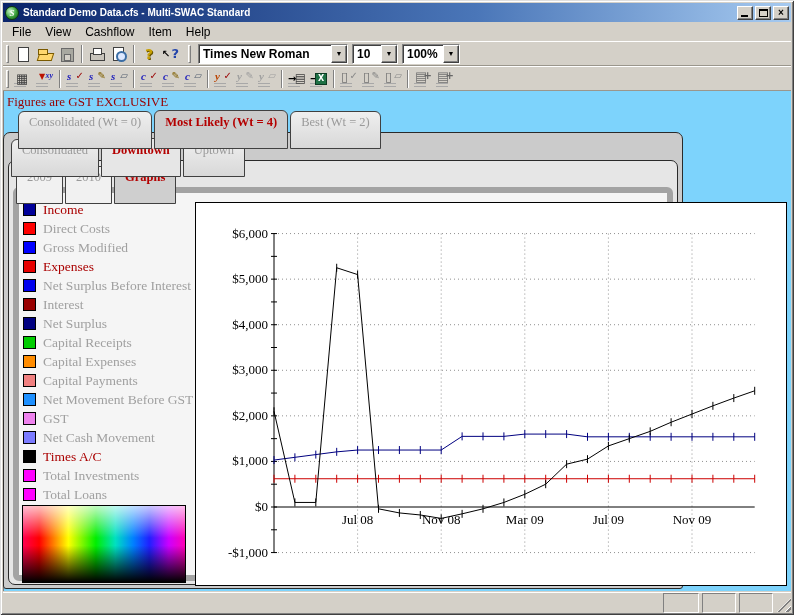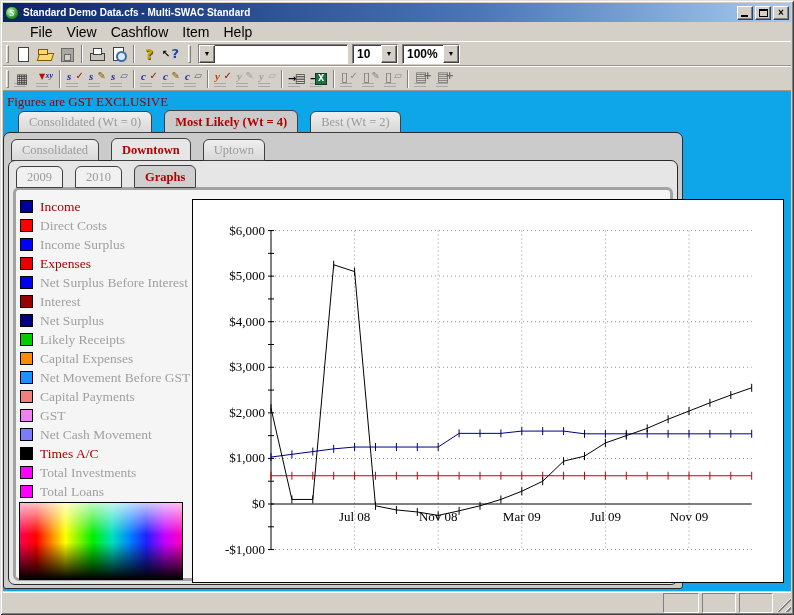--- a/index.html
+++ b/index.html
@@ -13,21 +13,21 @@
     background:radial-gradient(circle at 35% 35%,#c8f5c8,#3aa03a 55%,#145214);
     border:1px solid #0c3a0c;color:#fff;font:italic bold 9px/12px "Liberation Serif",serif;text-align:center}
   .title-text{color:#fff;font-weight:bold;font-size:10px;margin-left:4px;flex:1 1 auto;white-space:nowrap;overflow:hidden}
   .win-btns{display:flex;gap:2px;align-items:center}
   .wb{width:16px;height:14px;background:#d4d0c8;border:1px solid;border-color:#fff #404040 #404040 #fff;
     box-shadow:inset -1px -1px 0 #808080;position:relative;font:bold 10px/12px "Liberation Sans",sans-serif;padding:0;cursor:default}
   .g-min{position:absolute;left:3px;bottom:2px;width:7px;height:2px;background:#000}
   .g-max{position:absolute;left:3px;top:2px;width:9px;height:8px;border:1px solid #000;border-top-width:2px}
   .g-close{position:absolute;left:0;top:0;right:0;bottom:0;text-align:center;line-height:12px;color:#000}
   
-  .menubar{position:absolute;left:3px;top:22px;right:3px;height:19px;display:flex;align-items:flex-start;font-size:14px;color:#000;padding-left:20px}
+  .menubar{position:absolute;left:3px;top:22px;right:3px;height:19px;display:flex;align-items:flex-end;font-size:12px;color:#000;padding-left:2px}
   .menu-item{padding:2px 7px}
   
   .toolbar{position:absolute;left:3px;right:3px;height:25px;display:flex;align-items:center;
     border-top:1px solid #fff;border-bottom:1px solid #9a968c;padding-left:2px}
   .tb1{top:41px}.tb2{top:66px}
   .grip{width:3px;height:18px;border:1px solid;border-color:#fff #808080 #808080 #fff;margin:0 3px 0 1px;flex:0 0 auto}
   .tbtn{width:22px;height:22px;background:transparent;border:none;padding:2px;display:flex;align-items:center;justify-content:center;flex:0 0 auto}
   .tsep{width:2px;height:18px;border-left:1px solid #808080;border-right:1px solid #fff;margin:0 3px;flex:0 0 auto}
   .ti{display:block;width:18px;height:16px;position:relative;font-family:"DejaVu Sans",sans-serif}
   
@@ -68,44 +68,44 @@
   .i-clipboard-eraser::after{content:"▱";color:#888}
   .i-list-add::before,.i-list-add-2::before{content:"▤";color:#707070;font:13px/14px "DejaVu Sans",sans-serif;font-style:normal}
   .i-list-add::after,.i-list-add-2::after{content:"+";color:#666;font:bold 10px/10px "DejaVu Sans",sans-serif}
   
   .combo{display:inline-flex;align-items:stretch;background:#fff;height:20px;margin-left:4px;
     border:1px solid;border-color:#808080 #fff #fff #808080;box-shadow:inset 1px 1px 0 #404040}
   .combo .val{padding:2px 4px 0 4px;font-size:12px;font-weight:bold;white-space:nowrap}
   .combo .drop{width:16px;background:#d4d0c8;border:1px solid;border-color:#fff #404040 #404040 #fff;
     box-shadow:inset -1px -1px 0 #808080;font-size:7px;line-height:16px;text-align:center;padding:0}
   
-  .content{position:absolute;left:3px;top:91px;width:788px;height:500px;background:#0ea5e9;
+  .content{position:absolute;left:3px;top:91px;width:788px;height:500px;background:#7dd3fc;
     box-shadow:inset 1px 0 0 #808080}
   .infobar{position:absolute;left:0;top:0;right:0;height:20px;font:13px "Liberation Serif",serif;color:#990000}
   .info-left{position:absolute;left:4px;top:3px}
   .info-right{position:absolute;right:6px;top:3px}
   
   .tabrow{position:absolute;display:flex;z-index:6}
-  .tab{font:12.5px "Liberation Serif",serif;white-space:nowrap;padding:3px 10px 2px 10px;margin-right:12px;
+  .tab{font:12.5px "Liberation Serif",serif;white-space:nowrap;padding:3px 10px 18px 10px;margin-right:2px;
     border:1px solid #404040;border-radius:6px 6px 0 0;margin-bottom:-1px;
     background:linear-gradient(#efefef,#d8d8d8);color:#9a9a9a}
   .tab.active{font-weight:bold;color:#b40000;z-index:7;padding-top:4px;margin-top:-1px}
   .tabrow1{top:20px;left:15px}
   .tabrow1 .tab.active{background:#cbcbcb}
   .panel1{position:absolute;top:41px;left:0;width:680px;bottom:2px;background:#cbcbcb;
     border:1px solid #2a2a2a;border-radius:7px 7px 3px 3px;z-index:2}
   .tabrow2{top:6px;left:7px}
   .tabrow2 .tab.active{background:#e6e6e6}
   .panel2{position:absolute;top:27px;left:4px;right:4px;bottom:3px;background:#e6e6e6;
     border:1px solid #2a2a2a;border-radius:7px;z-index:2}
   .tabrow3{top:5px;left:7px}
   .tabrow3 .tab{background:#f1f1f1}
   .tabrow3 .tab.active{background:#cfcfcf}
   .panel3{position:absolute;top:26px;left:4px;right:4px;bottom:3px;background:#f5f5f5;
-    border:3px solid #a3a3a3;border-radius:6px;z-index:2}
+    border:6px solid #a3a3a3;border-radius:6px;z-index:2}
   
   .legend{position:absolute;left:4px;top:7px;width:168px}
   .leg-row{display:flex;align-items:center;height:19px}
   .leg-swatch{width:13px;height:13px;border:1px solid #000;flex:0 0 auto}
   .leg-label{margin-left:7px;font:13.5px "Liberation Serif",serif;color:#a0a0a0;white-space:nowrap}
   .leg-row.selected .leg-label{color:#aa0000}
   
   .colorbox{position:absolute;left:3px;top:312px;width:164px;height:78px;border:1px solid #000;
     background:
       linear-gradient(to bottom, rgba(255,255,255,.75), rgba(255,255,255,0) 42%, rgba(0,0,0,0) 52%, #000 100%),
@@ -175,20 +175,21 @@
         <div class="tsep"></div>
         <button class="tbtn">
           <span class="ti i-help"></span>
         </button>
         <button class="tbtn">
           <span class="ti i-context-help"></span>
         </button>
       </span>
     <div class="grip" style="margin-left:6px"></div>
     <span class="combo" style="width:150px">
+      <span class="val" style="flex:1">Times New Roman</span>
       <button class="drop"><span>▼</span></button>
     </span>
     <span class="combo" style="width:46px">
       <span class="val" style="flex:1">10</span>
       <button class="drop"><span>▼</span></button>
     </span>
     <span class="combo" style="width:58px">
       <span class="val" style="flex:1">100%</span>
       <button class="drop"><span>▼</span></button>
     </span>
@@ -290,53 +291,53 @@
               <div class="leg-row selected">
                 <span class="leg-swatch" style="background: rgb(0, 0, 153);"></span>
                 <span class="leg-label">Income</span>
               </div>
               <div class="leg-row">
                 <span class="leg-swatch" style="background: rgb(255, 0, 0);"></span>
                 <span class="leg-label">Direct Costs</span>
               </div>
               <div class="leg-row">
                 <span class="leg-swatch" style="background: rgb(0, 0, 255);"></span>
-                <span class="leg-label">Income Surplus</span>
+                <span class="leg-label">Gross Modified</span>
               </div>
               <div class="leg-row selected">
                 <span class="leg-swatch" style="background: rgb(230, 0, 0);"></span>
                 <span class="leg-label">Expenses</span>
               </div>
               <div class="leg-row">
                 <span class="leg-swatch" style="background: rgb(0, 0, 238);"></span>
                 <span class="leg-label">Net Surplus Before Interest</span>
               </div>
               <div class="leg-row">
                 <span class="leg-swatch" style="background: rgb(153, 0, 0);"></span>
                 <span class="leg-label">Interest</span>
               </div>
               <div class="leg-row">
                 <span class="leg-swatch" style="background: rgb(0, 0, 128);"></span>
                 <span class="leg-label">Net Surplus</span>
               </div>
               <div class="leg-row">
                 <span class="leg-swatch" style="background: rgb(0, 204, 0);"></span>
-                <span class="leg-label">Likely Receipts</span>
+                <span class="leg-label">Capital Receipts</span>
               </div>
               <div class="leg-row">
                 <span class="leg-swatch" style="background: rgb(255, 140, 0);"></span>
                 <span class="leg-label">Capital Expenses</span>
               </div>
               <div class="leg-row">
+                <span class="leg-swatch" style="background: rgb(240, 128, 128);"></span>
+                <span class="leg-label">Capital Payments</span>
+              </div>
+              <div class="leg-row">
                 <span class="leg-swatch" style="background: rgb(30, 144, 255);"></span>
                 <span class="leg-label">Net Movement Before GST</span>
-              </div>
-              <div class="leg-row">
-                <span class="leg-swatch" style="background: rgb(240, 128, 128);"></span>
-                <span class="leg-label">Capital Payments</span>
               </div>
               <div class="leg-row">
                 <span class="leg-swatch" style="background: rgb(238, 130, 238);"></span>
                 <span class="leg-label">GST</span>
               </div>
               <div class="leg-row">
                 <span class="leg-swatch" style="background: rgb(123, 123, 255);"></span>
                 <span class="leg-label">Net Cash Movement</span>
               </div>
               <div class="leg-row selected">

